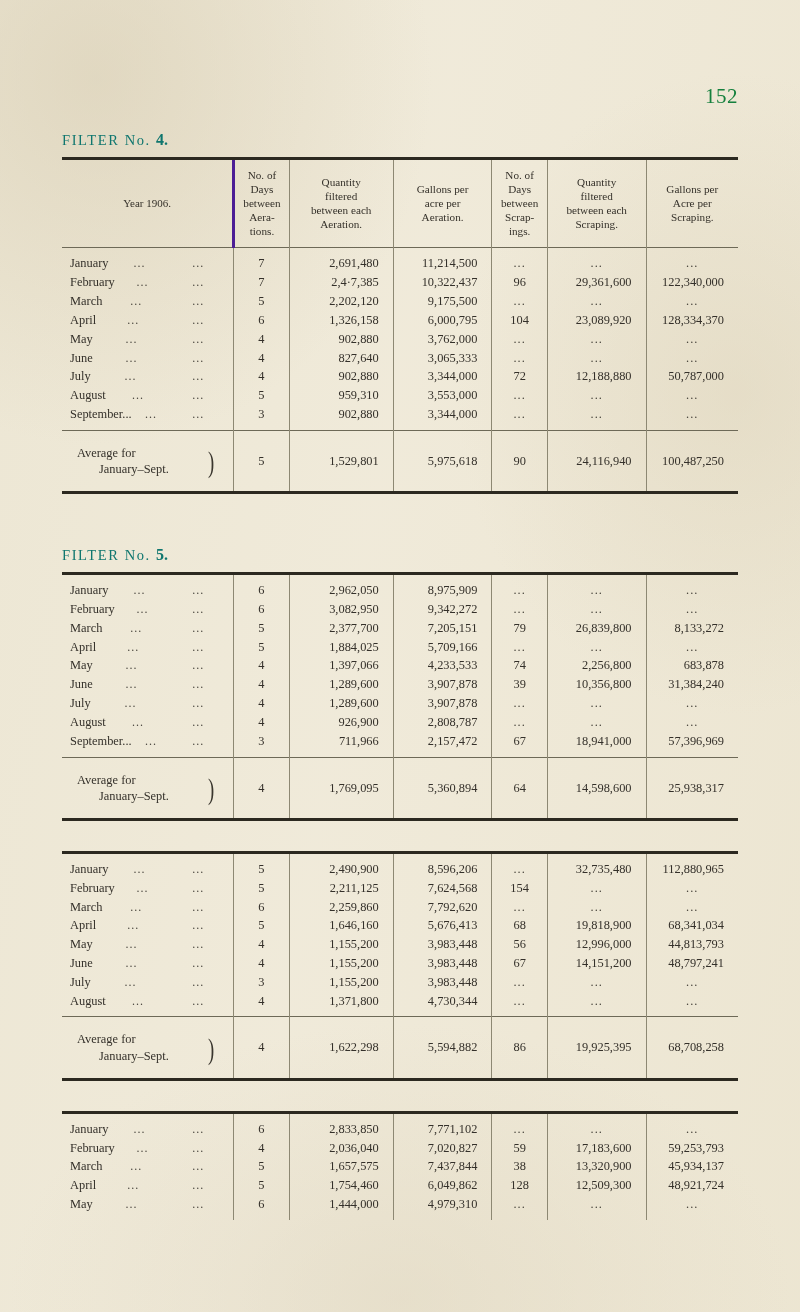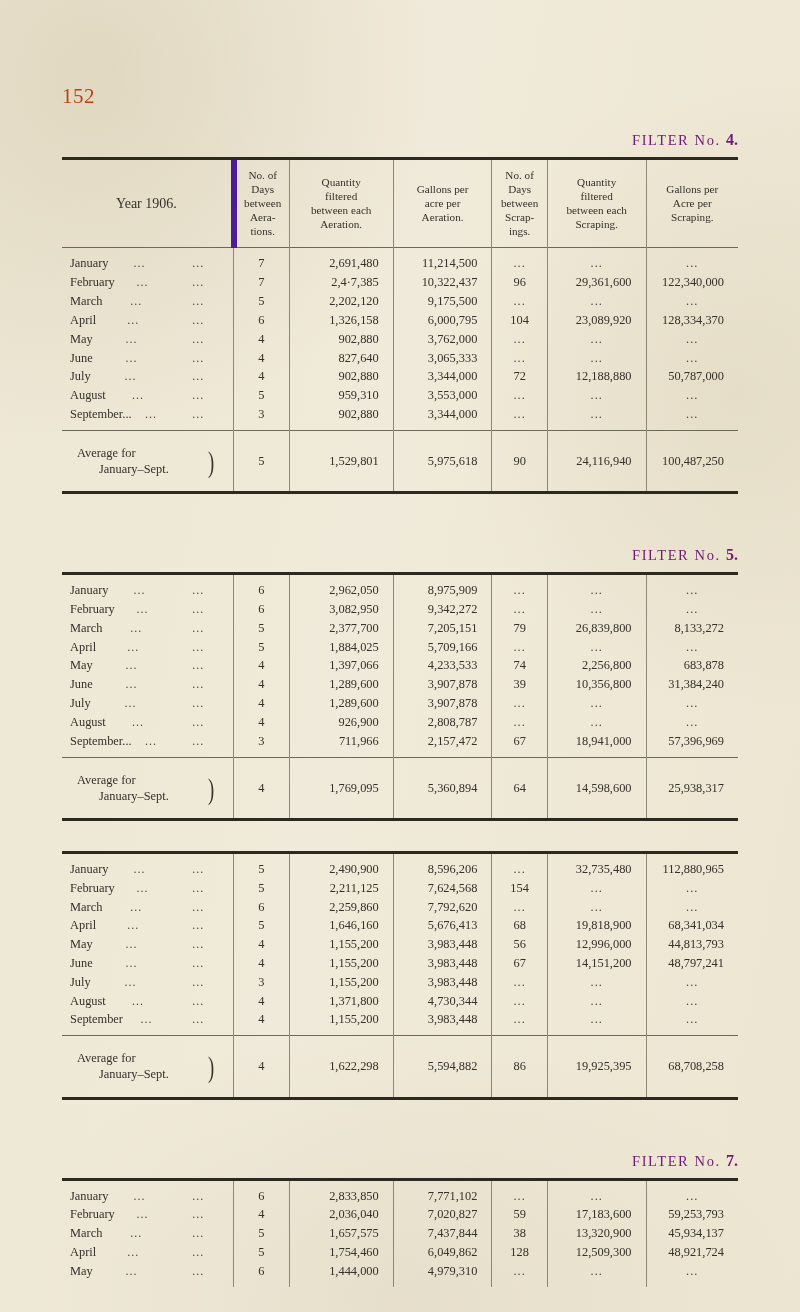--- a/index.html
+++ b/index.html
@@ -27,33 +27,33 @@
     pointer-events: none;
     z-index: 0;
   }
   .page {
     position: relative;
     z-index: 1;
     padding: 0 62px;
     box-sizing: border-box;
   }
   .folio {
-    text-align: left;
+    text-align: right;
     font-size: 21px;
     letter-spacing: 0.5px;
     padding-top: 84px;
-    color: #c2410c;
+    color: #15803d;
   }
   .table-title {
-    text-align: right;
+    text-align: left;
     font-size: 14.5px;
     letter-spacing: 1.6px;
     margin-top: 22px;
     margin-bottom: 8px;
-    color: #701a75;
+    color: #0f766e;
   }
   .table-title .num {
     font-weight: bold;
     font-size: 16px;
     letter-spacing: 0;
   }
   table.ftable {
     width: 100%;
     border-collapse: collapse;
     font-size: 12.4px;
@@ -81,22 +81,22 @@
     font-weight: normal;
     font-size: 11.2px;
     line-height: 1.24;
     text-align: center;
     vertical-align: middle;
     padding: 9px 3px 9px 3px;
     border-right: 1px solid #8d8873;
     color: #35312a;
   }
   .ftable th.first-head {
-    border-right: 6px solid #4c1d95;
-    font-size: 14px;
+    border-right: 3px solid #4c1d95;
+    font-size: 11px;
   }
   .ftable th.last { border-right: none; }
   .ftable thead tr { border-bottom: 1px solid #6d6957; }
 
   .ftable td {
     padding: 1.0px 7px;
     border-right: 1px solid #8d8873;
     vertical-align: baseline;
     line-height: 1.32;
     white-space: nowrap;
@@ -685,35 +685,20 @@
                   <span class="lead2">...</span>
                 </div>
               </td>
               <td class="days">4</td>
               <td class="num">1,371,800</td>
               <td class="num">4,730,344</td>
               <td class="dots">...</td>
               <td class="dots">...</td>
               <td class="dots last">...</td>
             </tr>
-            <tr>
-              <td class="month">
-                <div class="monthrow">
-                  <span class="mname">September</span>
-                  <span class="lead1">...</span>
-                  <span class="lead2">...</span>
-                </div>
-              </td>
-              <td class="days">4</td>
-              <td class="num">1,155,200</td>
-              <td class="num">3,983,448</td>
-              <td class="dots">...</td>
-              <td class="dots">...</td>
-              <td class="dots last">...</td>
-            </tr>
           </tbody>
           <tbody>
             <tr class="avg-sep">
               <td></td>
               <td></td>
               <td></td>
               <td></td>
               <td></td>
               <td></td>
               <td class="last"></td>
@@ -728,21 +713,20 @@
               <td class="days">86</td>
               <td class="num">19,925,395</td>
               <td class="num last">68,708,258</td>
             </tr>
           </tbody>
         </table>
         <div class="rule-bottom"></div>
       </div>
       <div class="spacer-md"></div>
       <div class="filter-table-block">
-        <div class="table-title"><span>FILTER</span> <span>No.</span> <span class="num">7.</span></div>
         <div class="rule-top"></div>
         <table class="ftable">
           <colgroup>
             <col class="c-month">
             <col class="c-days">
             <col class="c-qty">
             <col class="c-gpa">
             <col class="c-days2">
             <col class="c-qty2">
             <col class="c-gps2">

